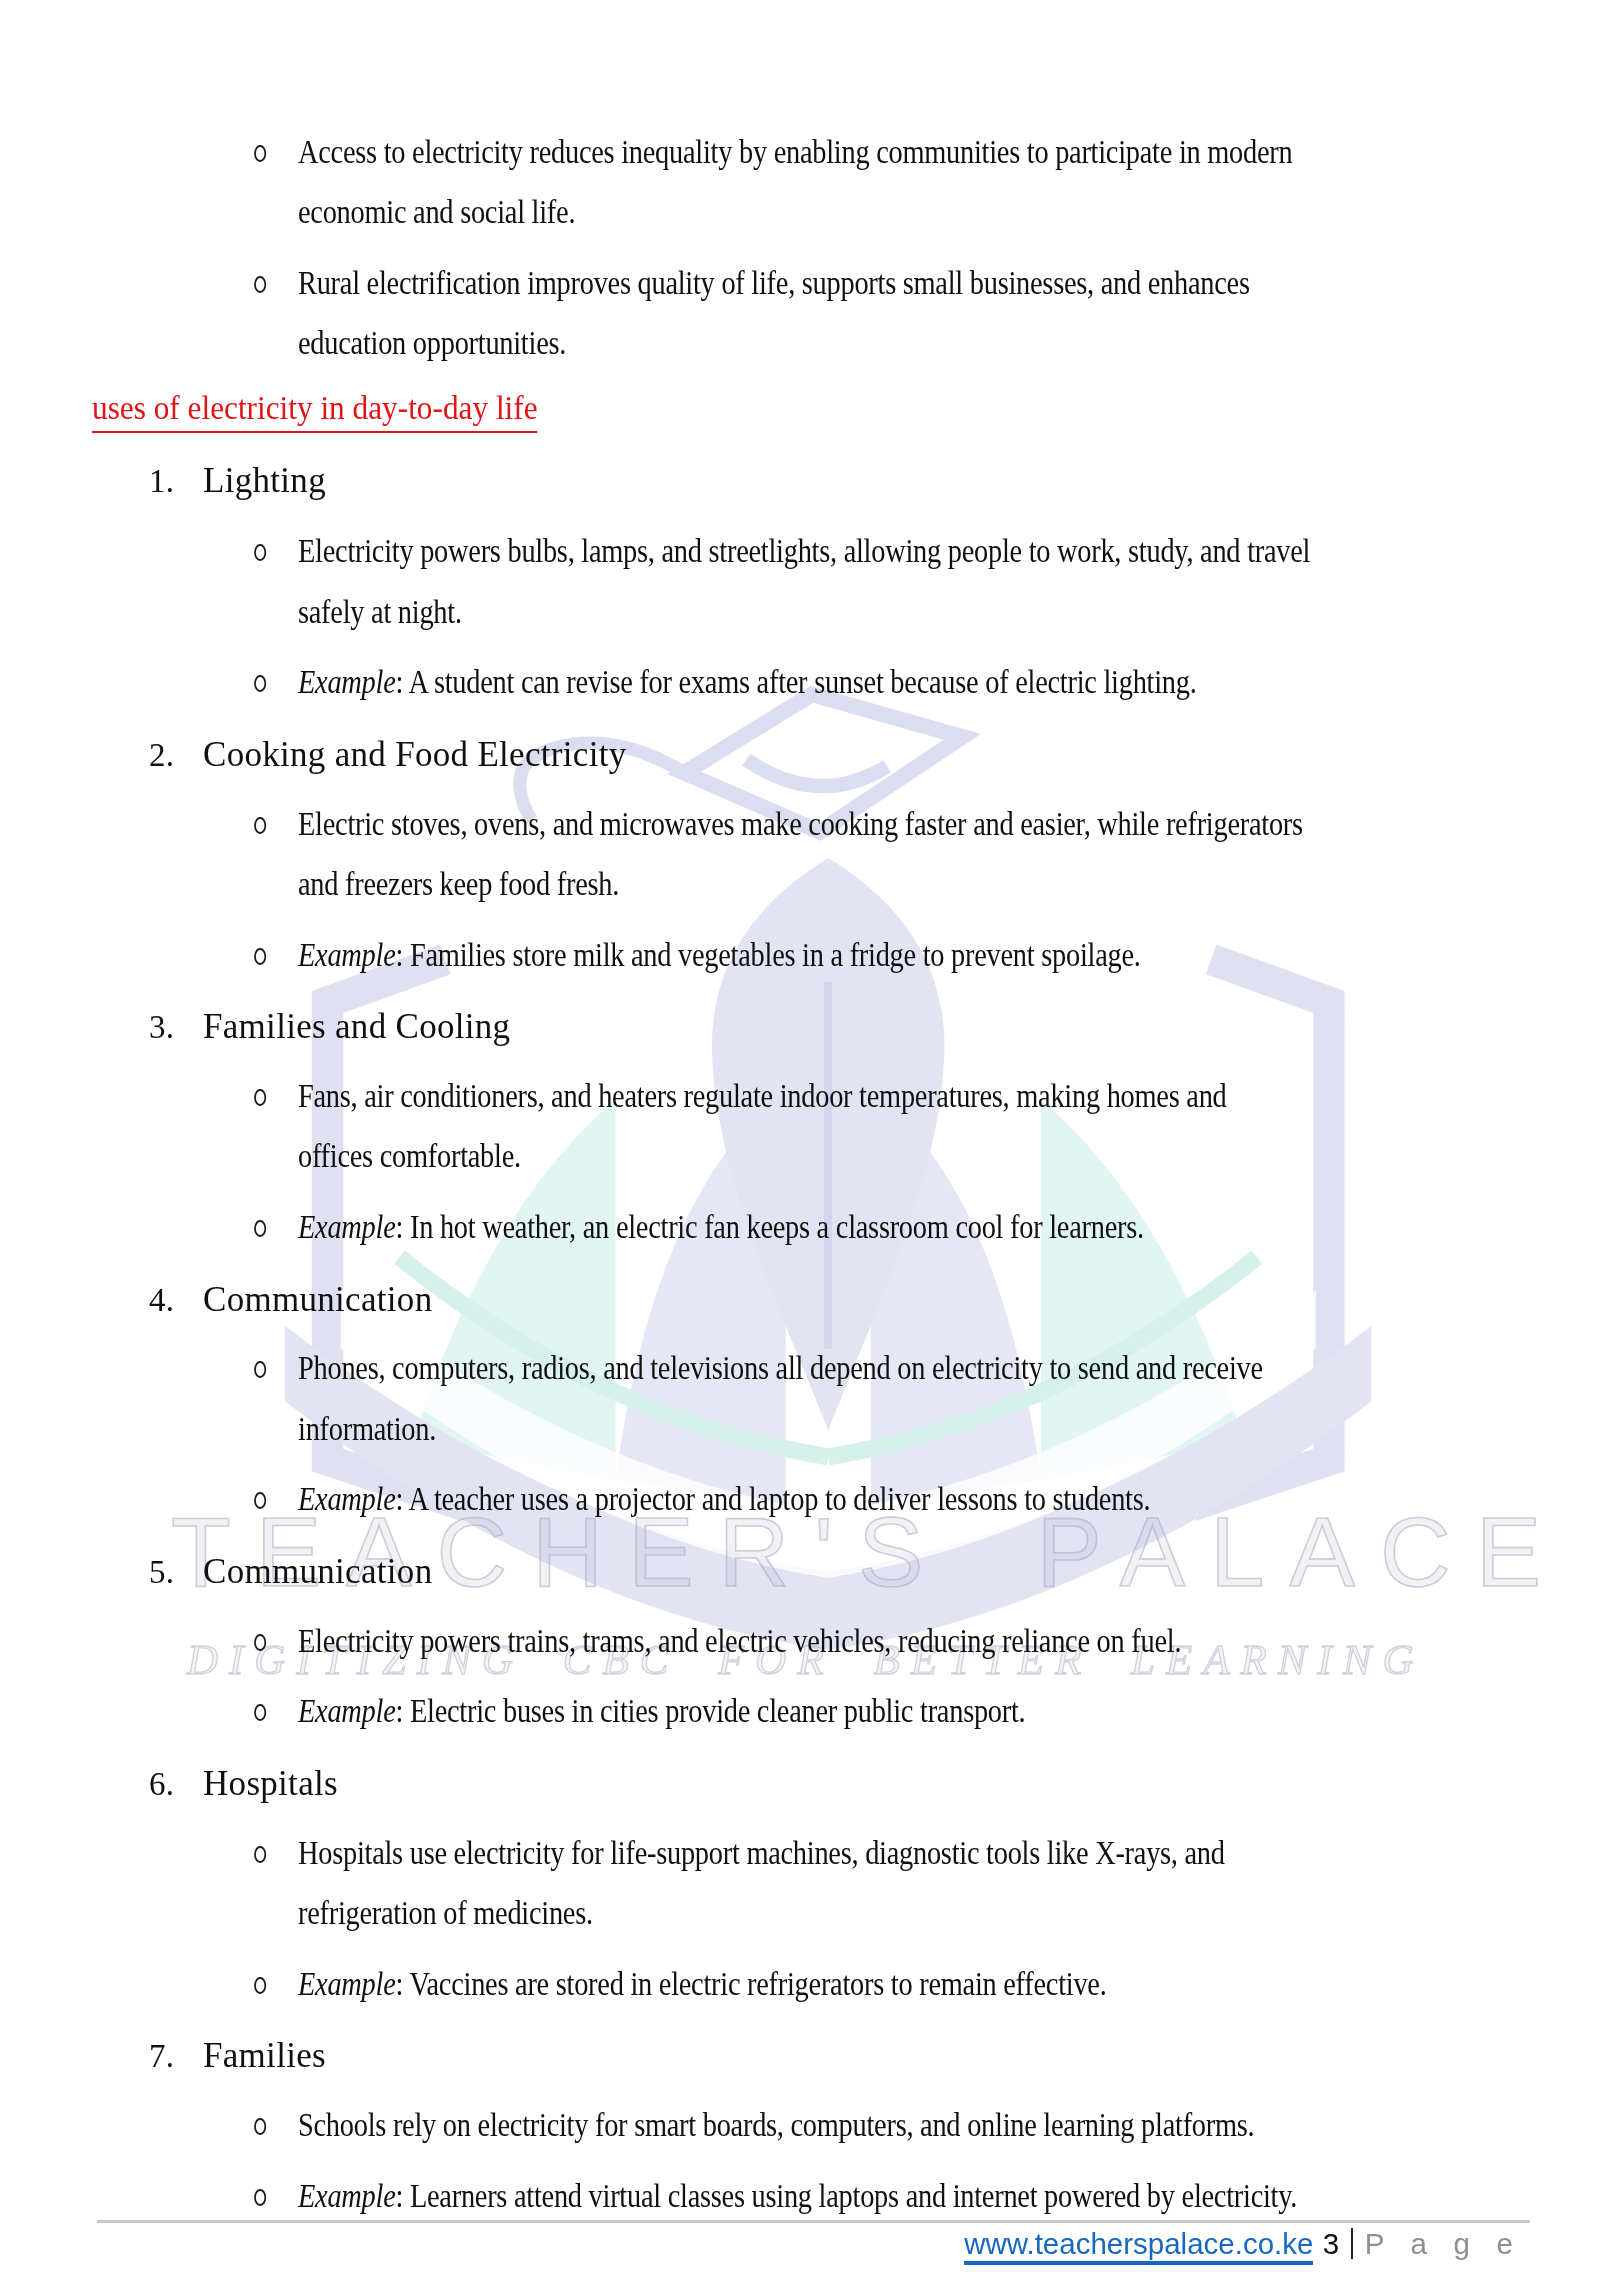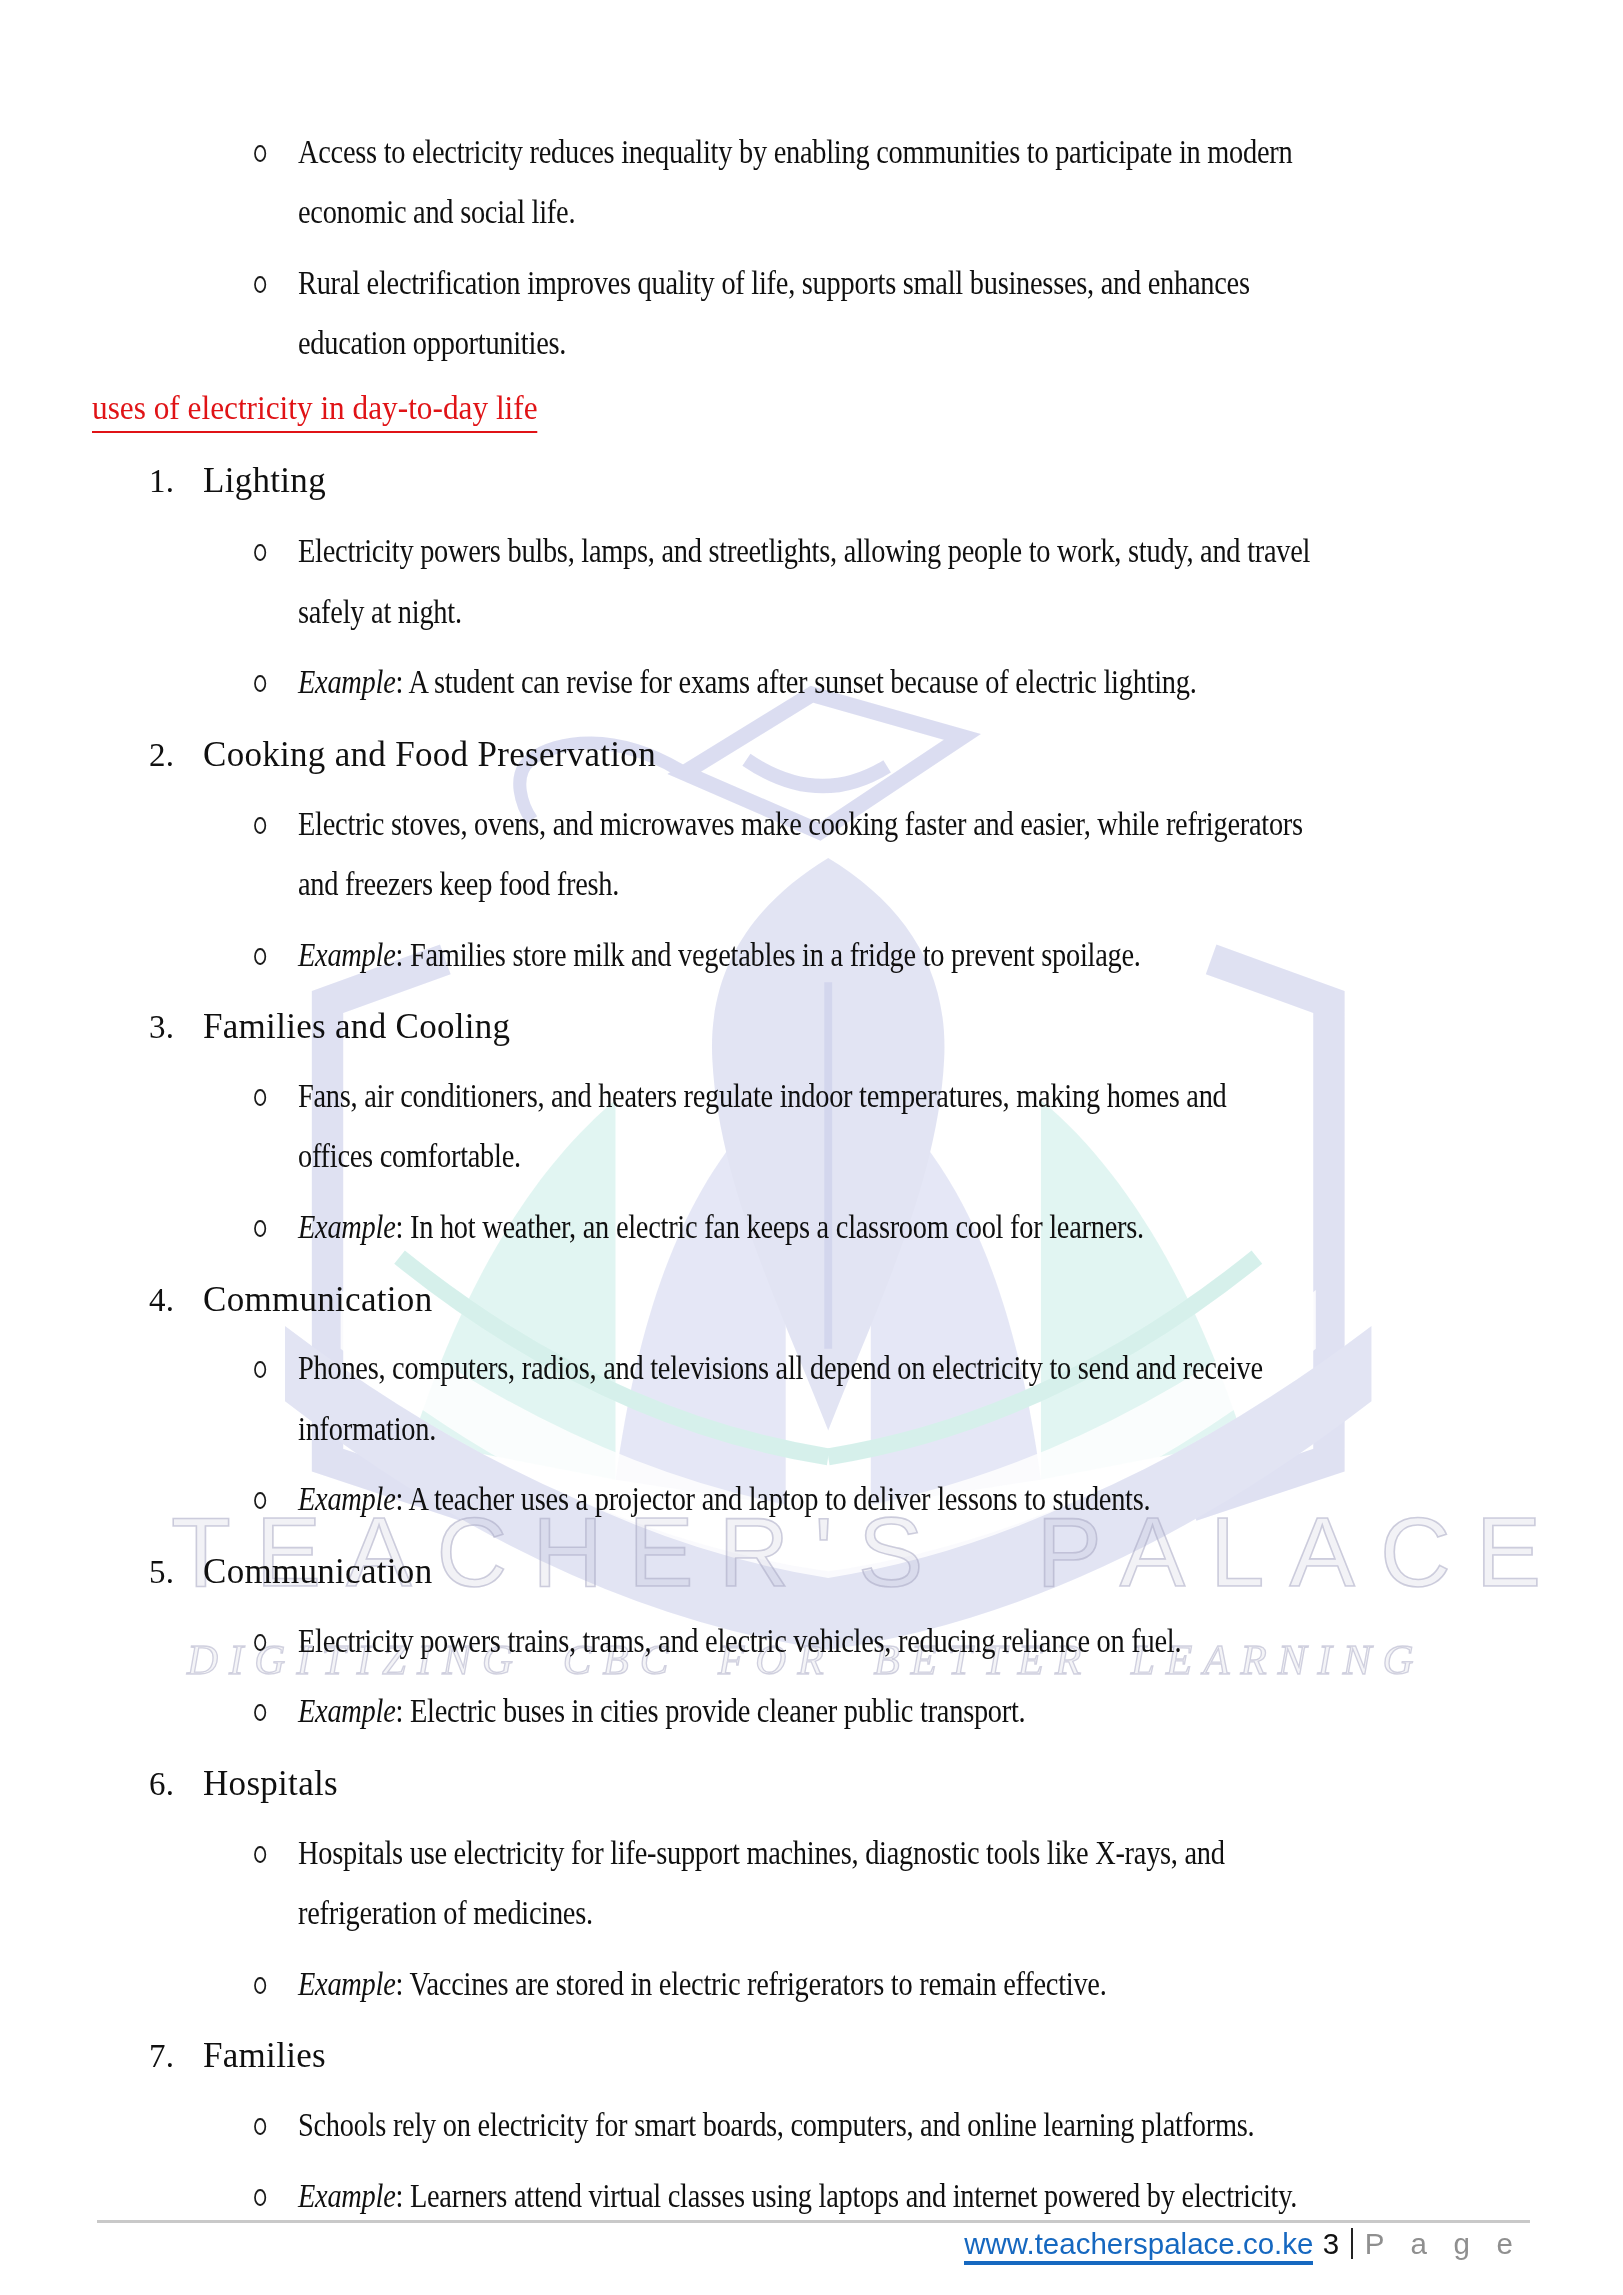--- a/index.html
+++ b/index.html
@@ -110,21 +110,21 @@
 <div class="line sub" style="top:594px">
   <span>safely at night.</span>
 </div>
 <div class="line sub" style="top:664px">
   <span class="marker"></span>
   <span class="ital">Example</span><span>: A student can revise for exams after sunset because of electric lighting.</span>
 </div>
 
 <div class="num-line" style="top:735px">
   <span class="num">2.</span>
-  <span>Cooking and Food Preservation</span>
+  <span>Cooking and Food Electricity</span>
 </div>
 <div class="line sub" style="top:806px">
   <span class="marker"></span>
   <span>Electric stoves, ovens, and microwaves make cooking faster and easier, while refrigerators</span>
 </div>
 <div class="line sub" style="top:866px">
   <span>and freezers keep food fresh.</span>
 </div>
 <div class="line sub" style="top:937px">
   <span class="marker"></span>

